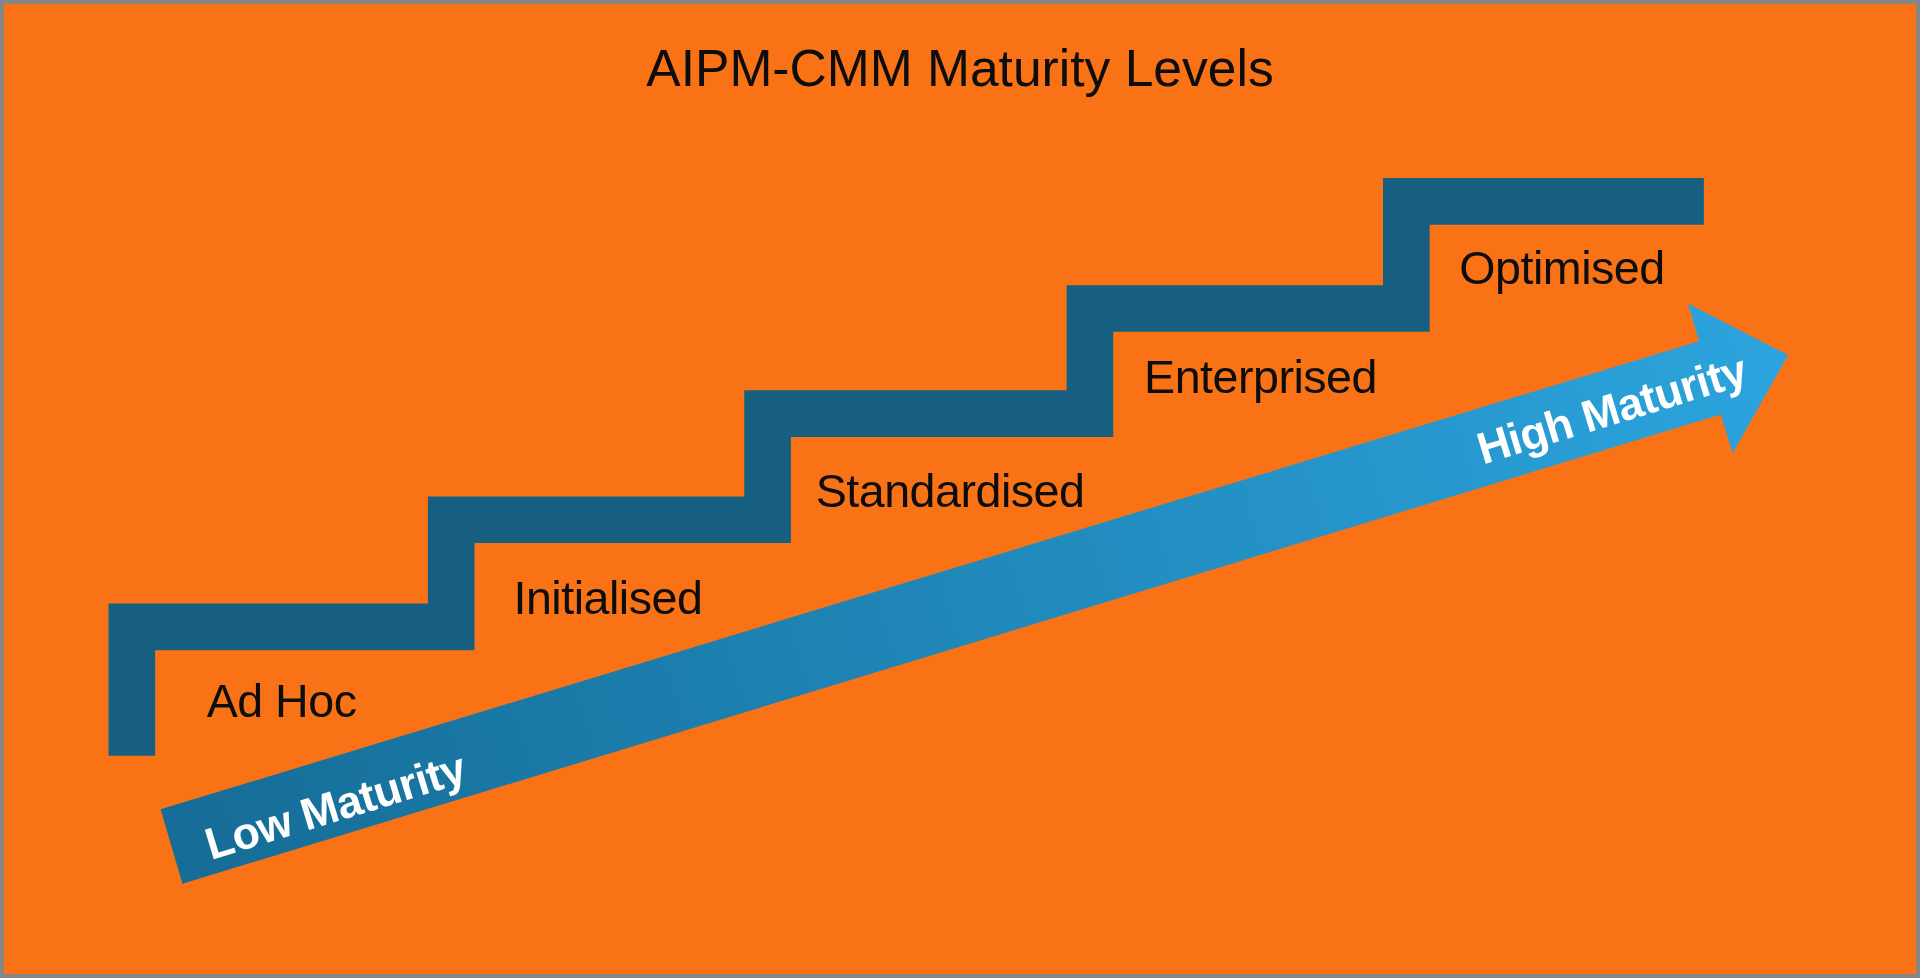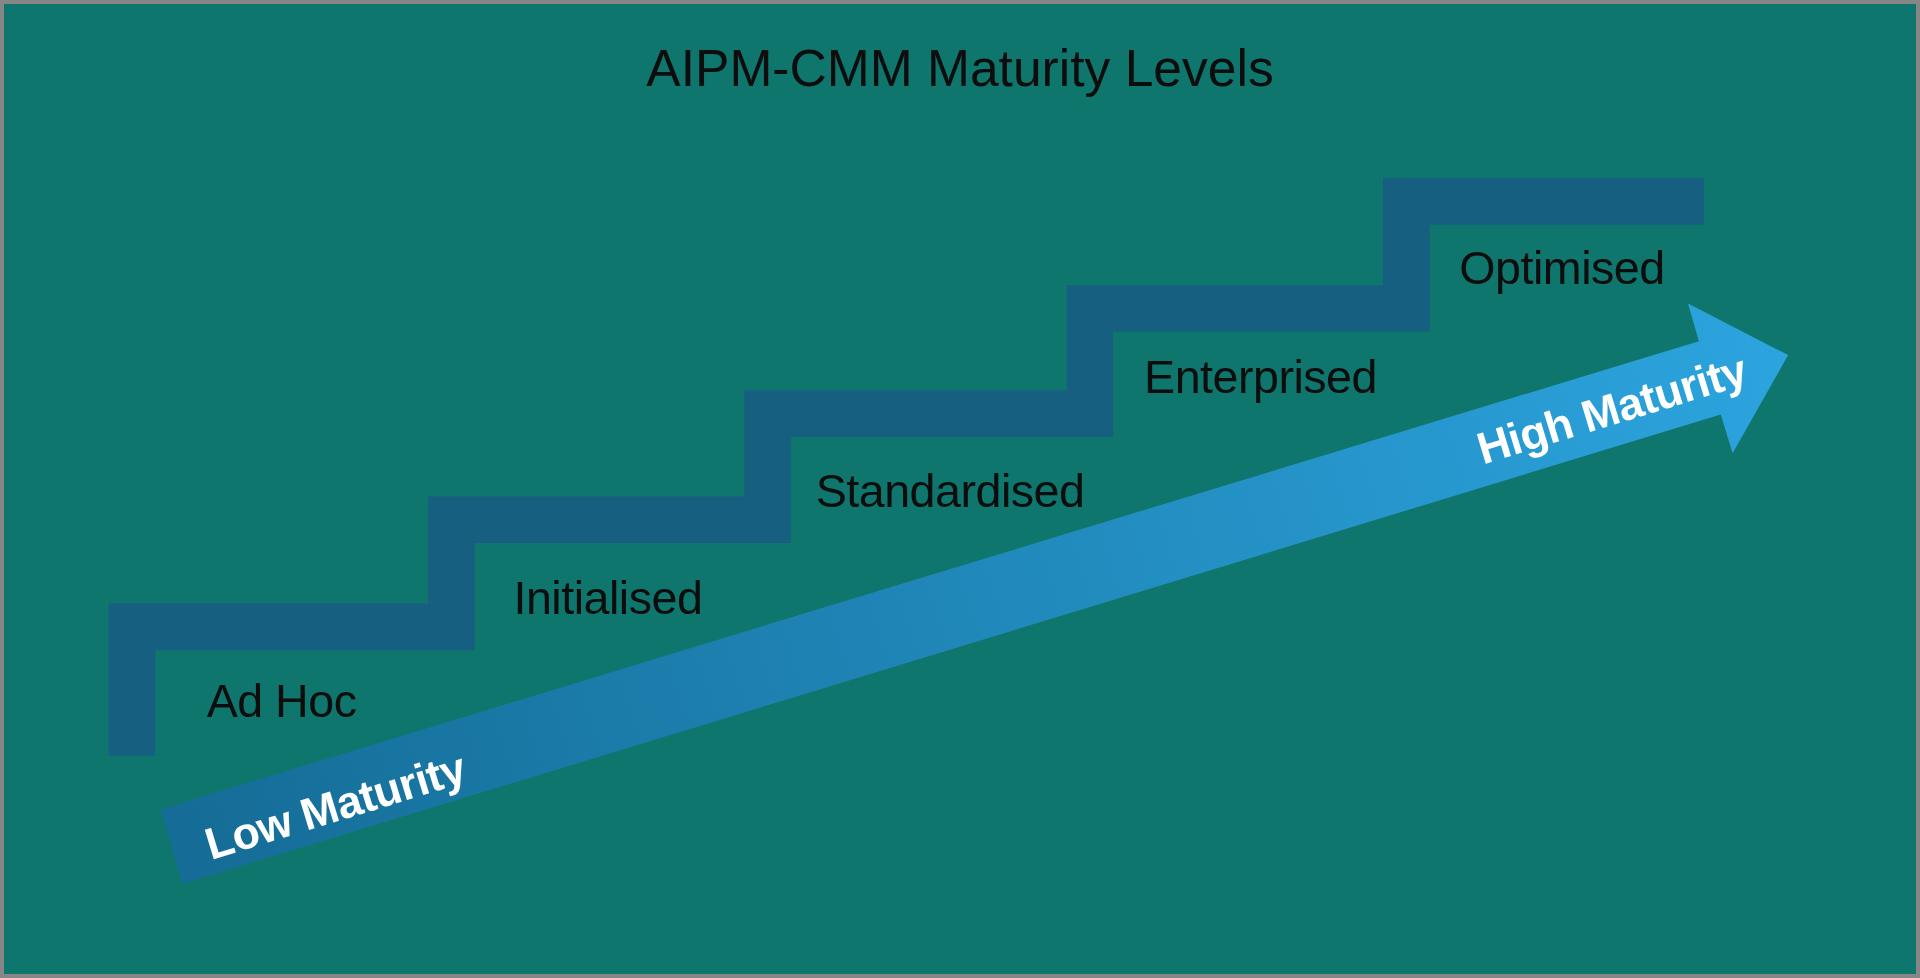--- a/index.html
+++ b/index.html
@@ -6,21 +6,21 @@
     margin: 0;
     padding: 0;
     background: #ffffff;
   }
   .frame {
     position: relative;
     width: 1920px;
     height: 978px;
     box-sizing: border-box;
     border: 4px solid #868686;
-    background: #0f766e;
+    background: #f97316;
     overflow: hidden;
   }
   svg {
     display: block;
     width: 100%;
     height: 100%;
   }
   text {
     font-family: "Liberation Sans", sans-serif;
   }

